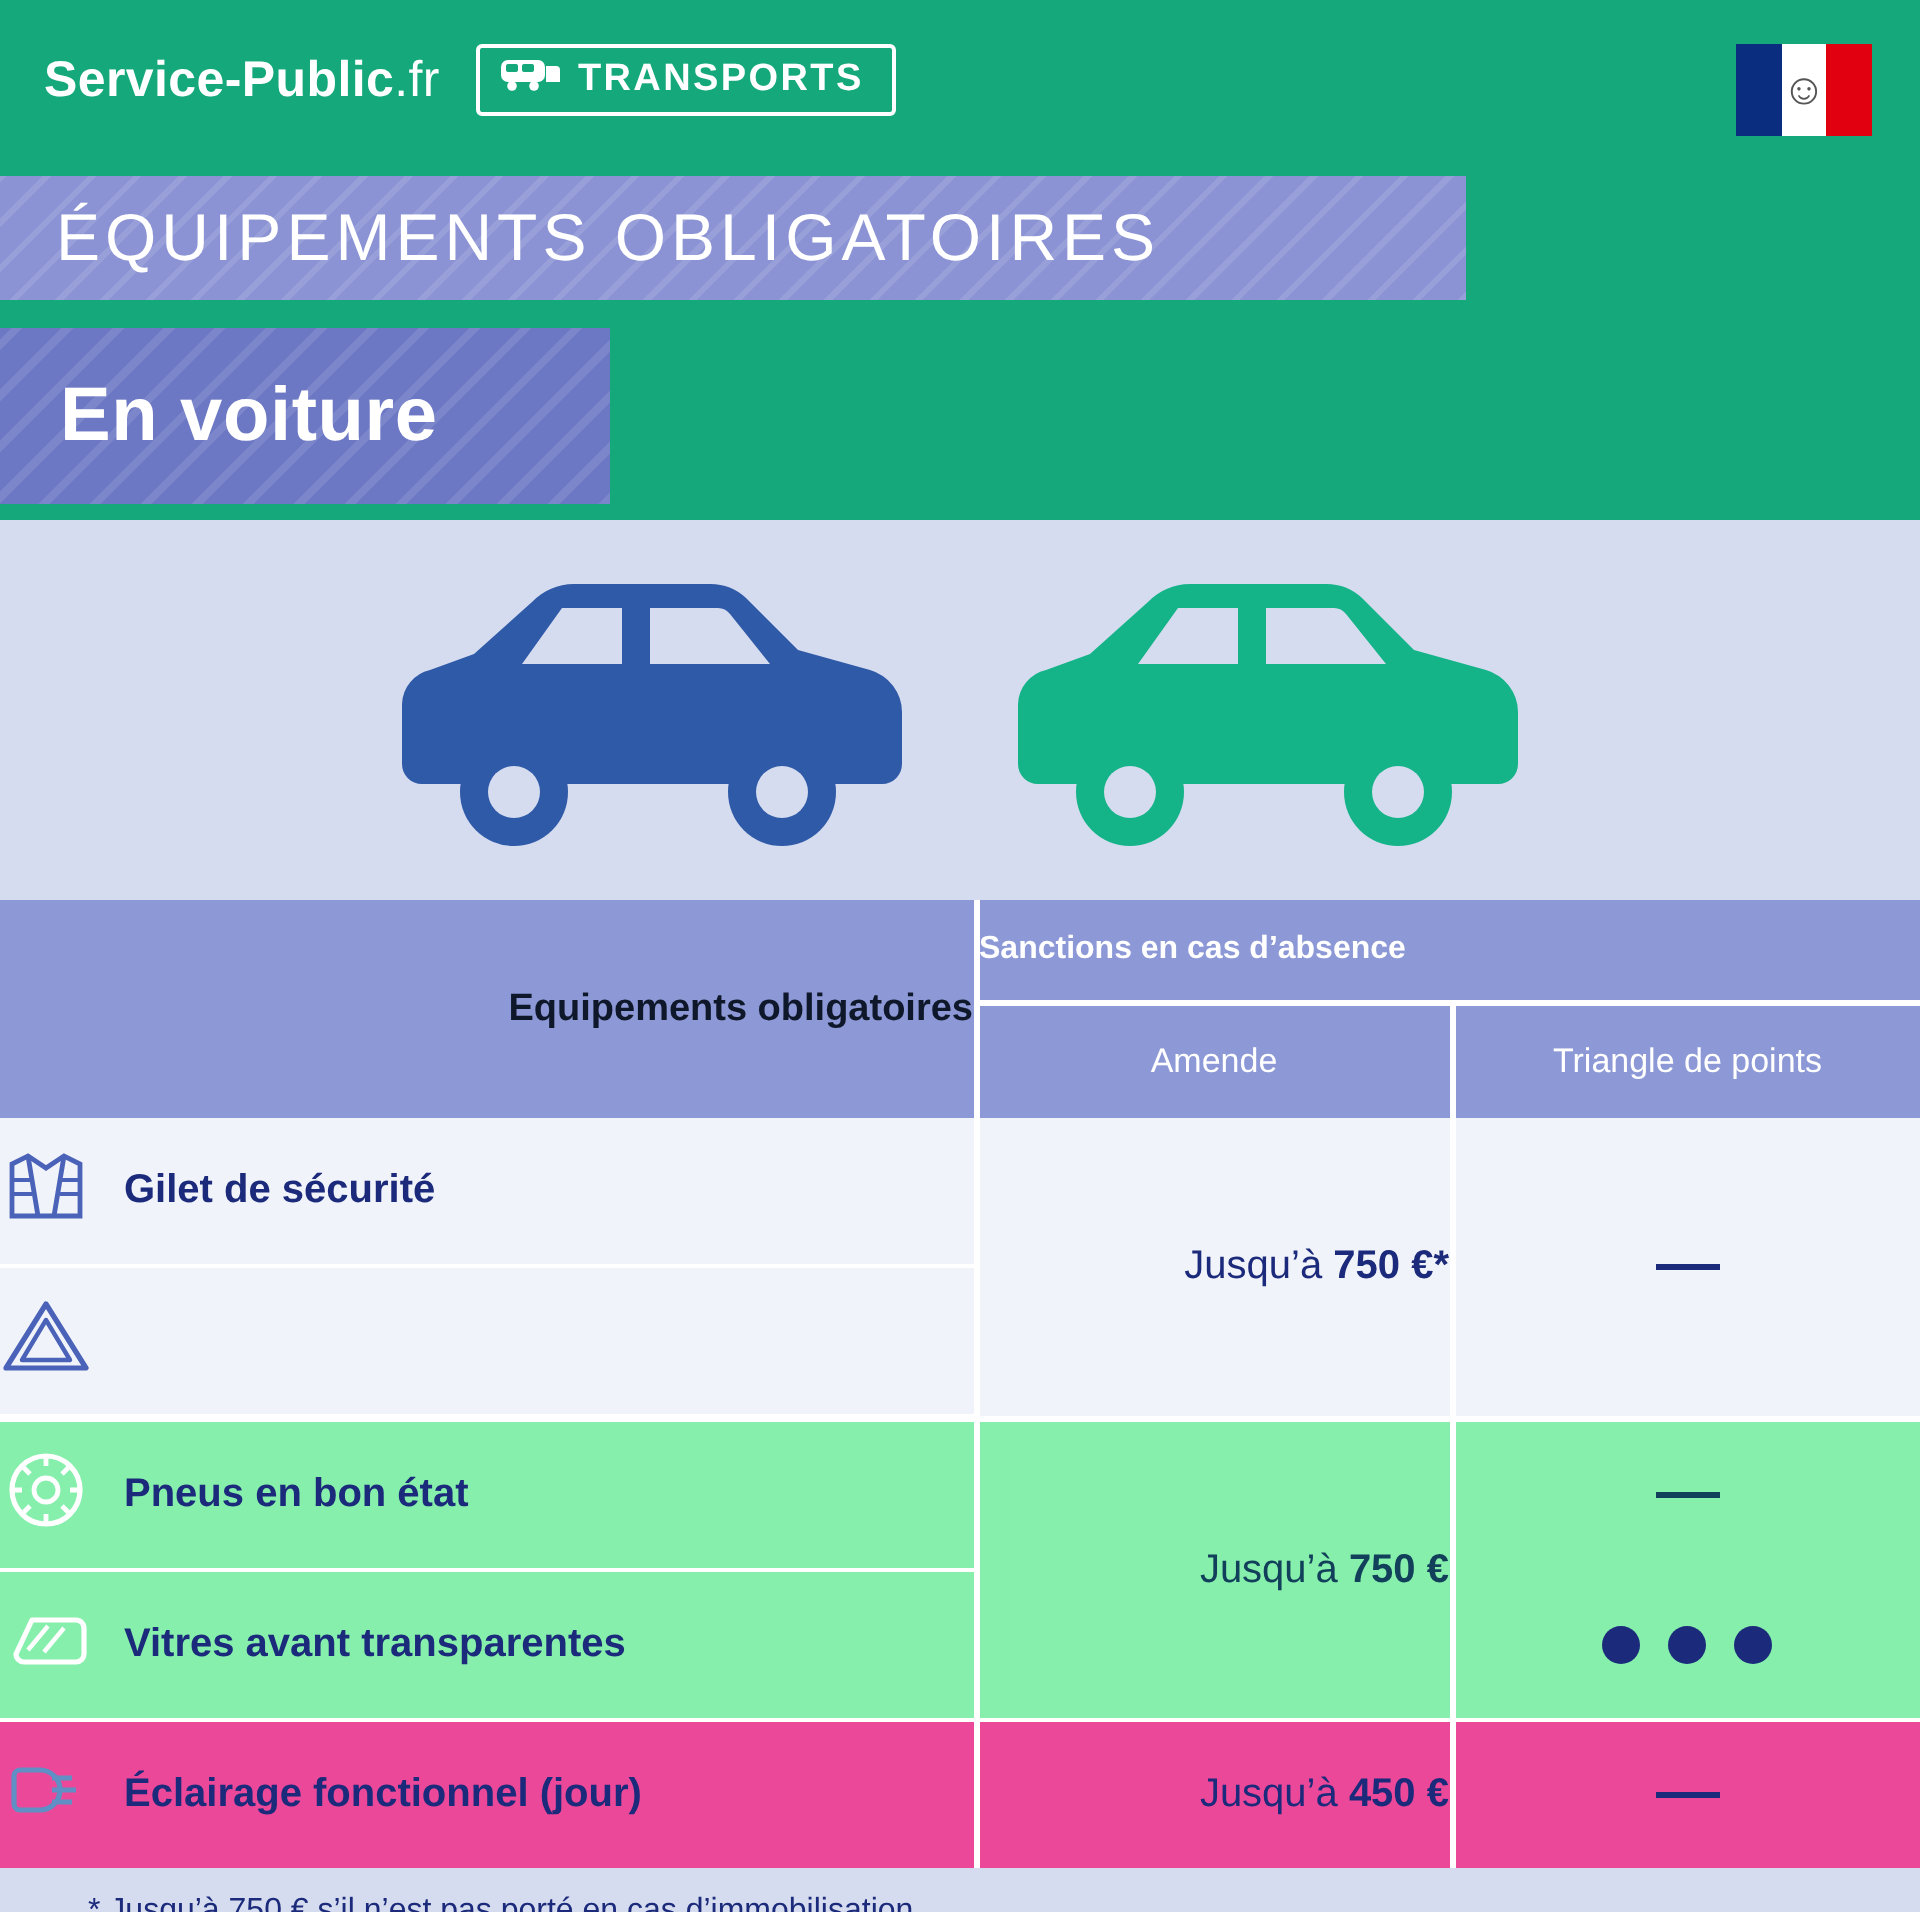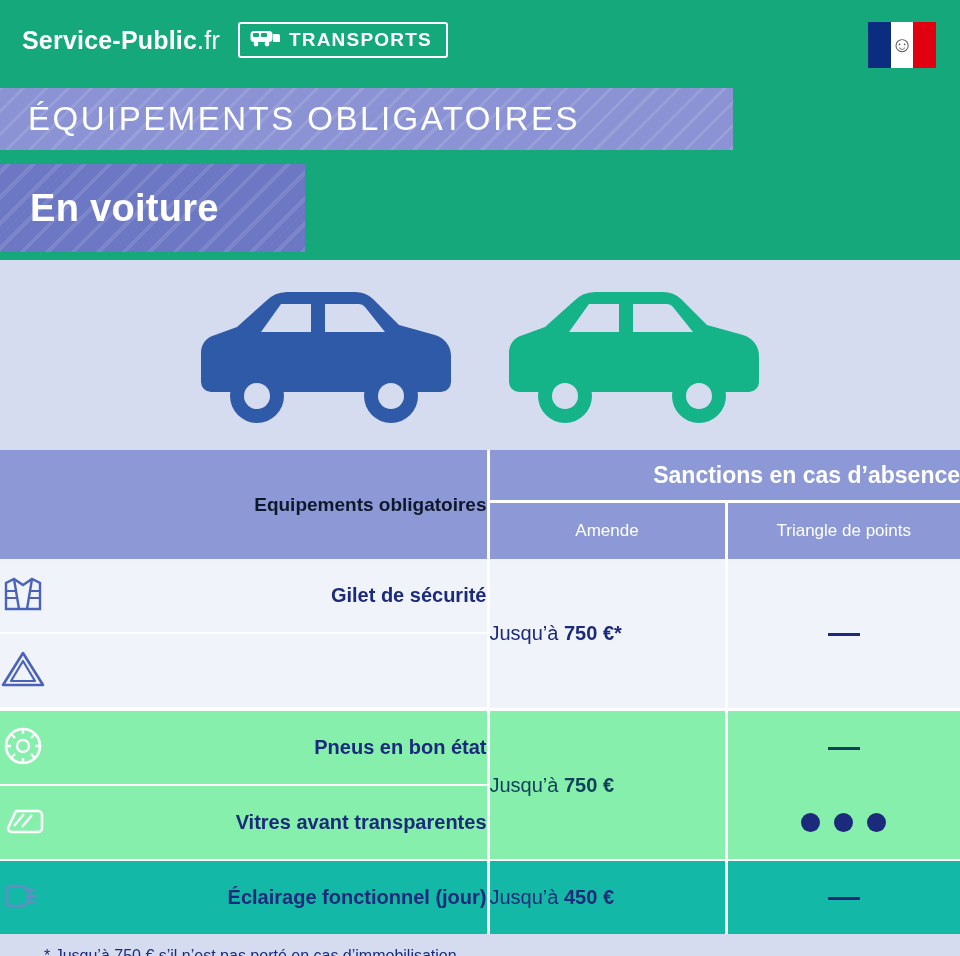--- a/index.html
+++ b/index.html
@@ -177,24 +177,24 @@
     color: #0f172a;
     font-size: 19px;
     font-weight: bold;
     height: 106px;
     text-align: right;
     border-right: 3px solid #ffffff;
   }
   .head-sanctions {
     background: #8d99d6;
     color: #ffffff;
-    font-size: 23px;
+    font-size: 16px;
     font-weight: bold;
     height: 50px;
-    text-align: right;
+    text-align: left;
     border-bottom: 3px solid #ffffff;
   }
   .head-sub {
     background: #8d99d6;
     color: #ffffff;
     font-size: 17px;
     height: 56px;
     text-align: center;
     font-weight: normal;
   }
@@ -203,35 +203,34 @@
   .row-equip-cell {
     height: 73px;
     border-bottom: 2px solid #ffffff;
     border-right: 3px solid #ffffff;
     padding-left: 26px;
   }
   .row-equip-cell.last { border-bottom: 0; }
   .equip-inner {
     display: flex;
     align-items: center;
-    gap: 35px;
-    justify-content: space-between;
+    gap: 16px;
   }
   .equip-label {
     font-size: 20px;
     font-weight: bold;
     color: #1b2a7a;
   }
 
   .band-light { background: #f1f3fa; }
   .band-green { background: #86efac; }
-  .band-light2 { background: #14b8a6; }
+  .band-light2 { background: #ec4899; }
 
   .amount-cell {
-    text-align: left;
+    text-align: right;
     font-size: 20px;
     color: #1b2a7a;
     border-right: 3px solid #ffffff;
   }
   .amount-cell .strong { font-weight: bold; }
   .amount-cell.green-txt { color: #12405a; }
   .points-cell {
     text-align: center;
   }
   .dash {

